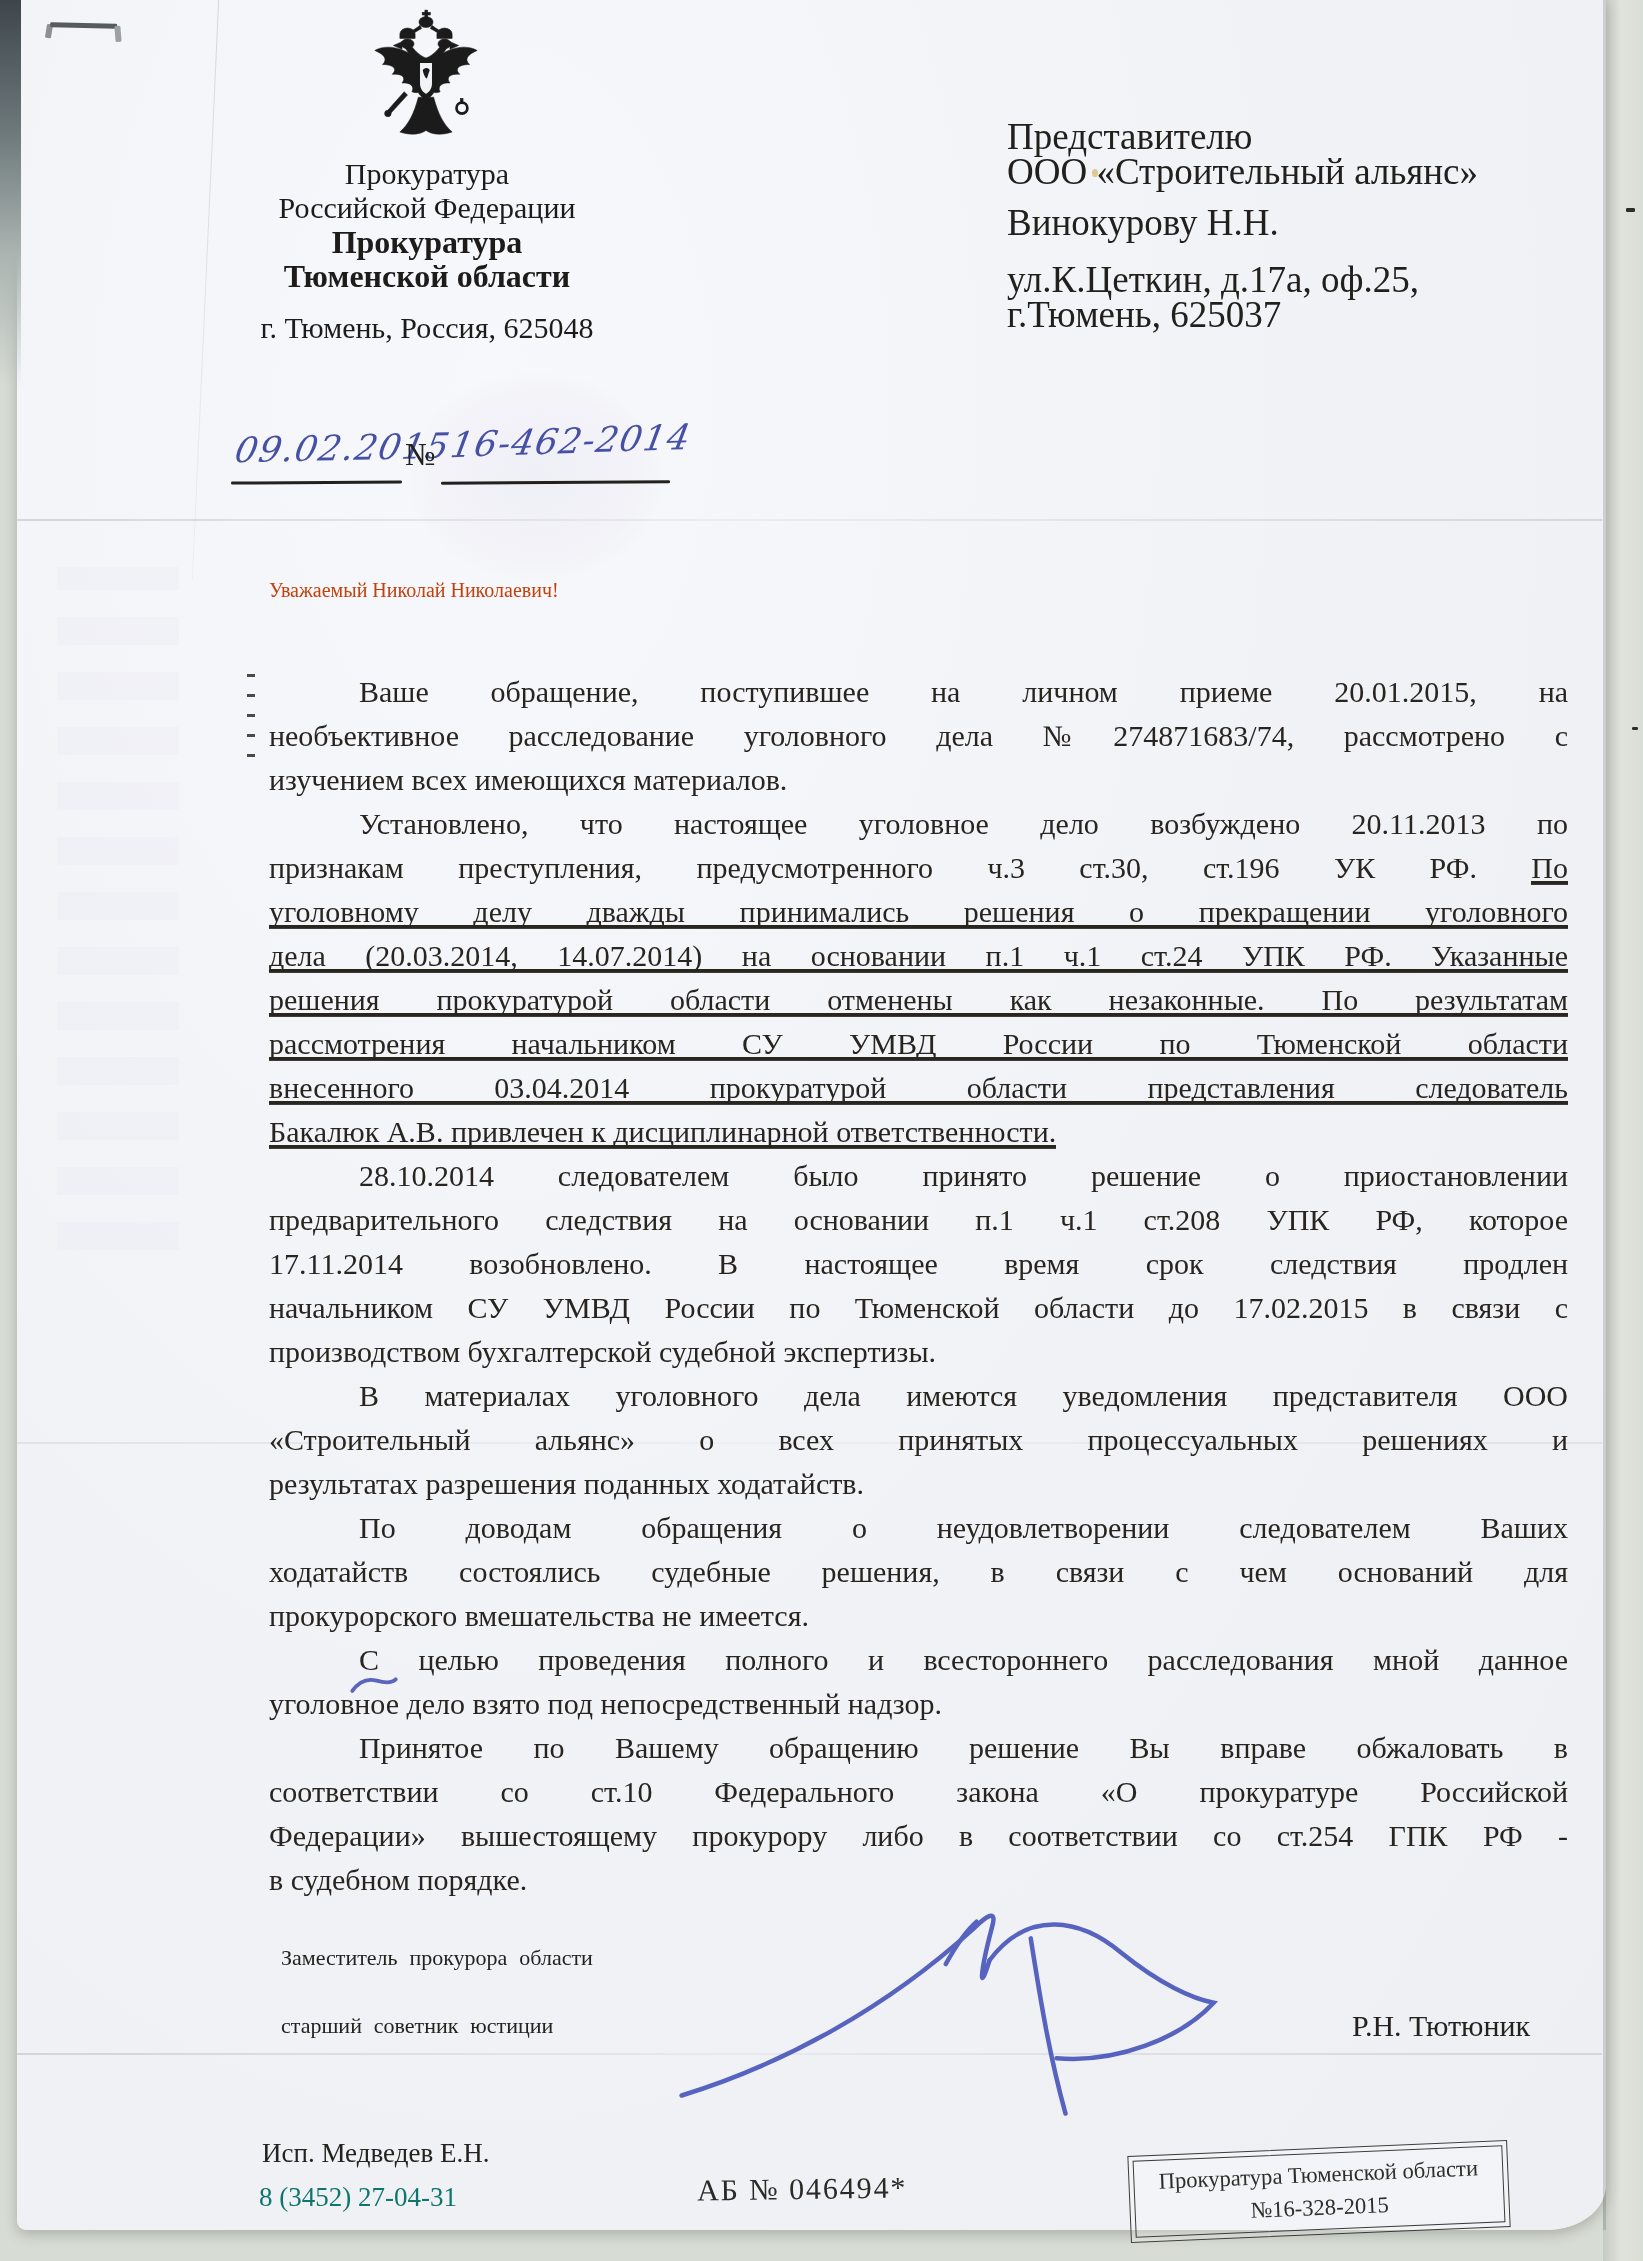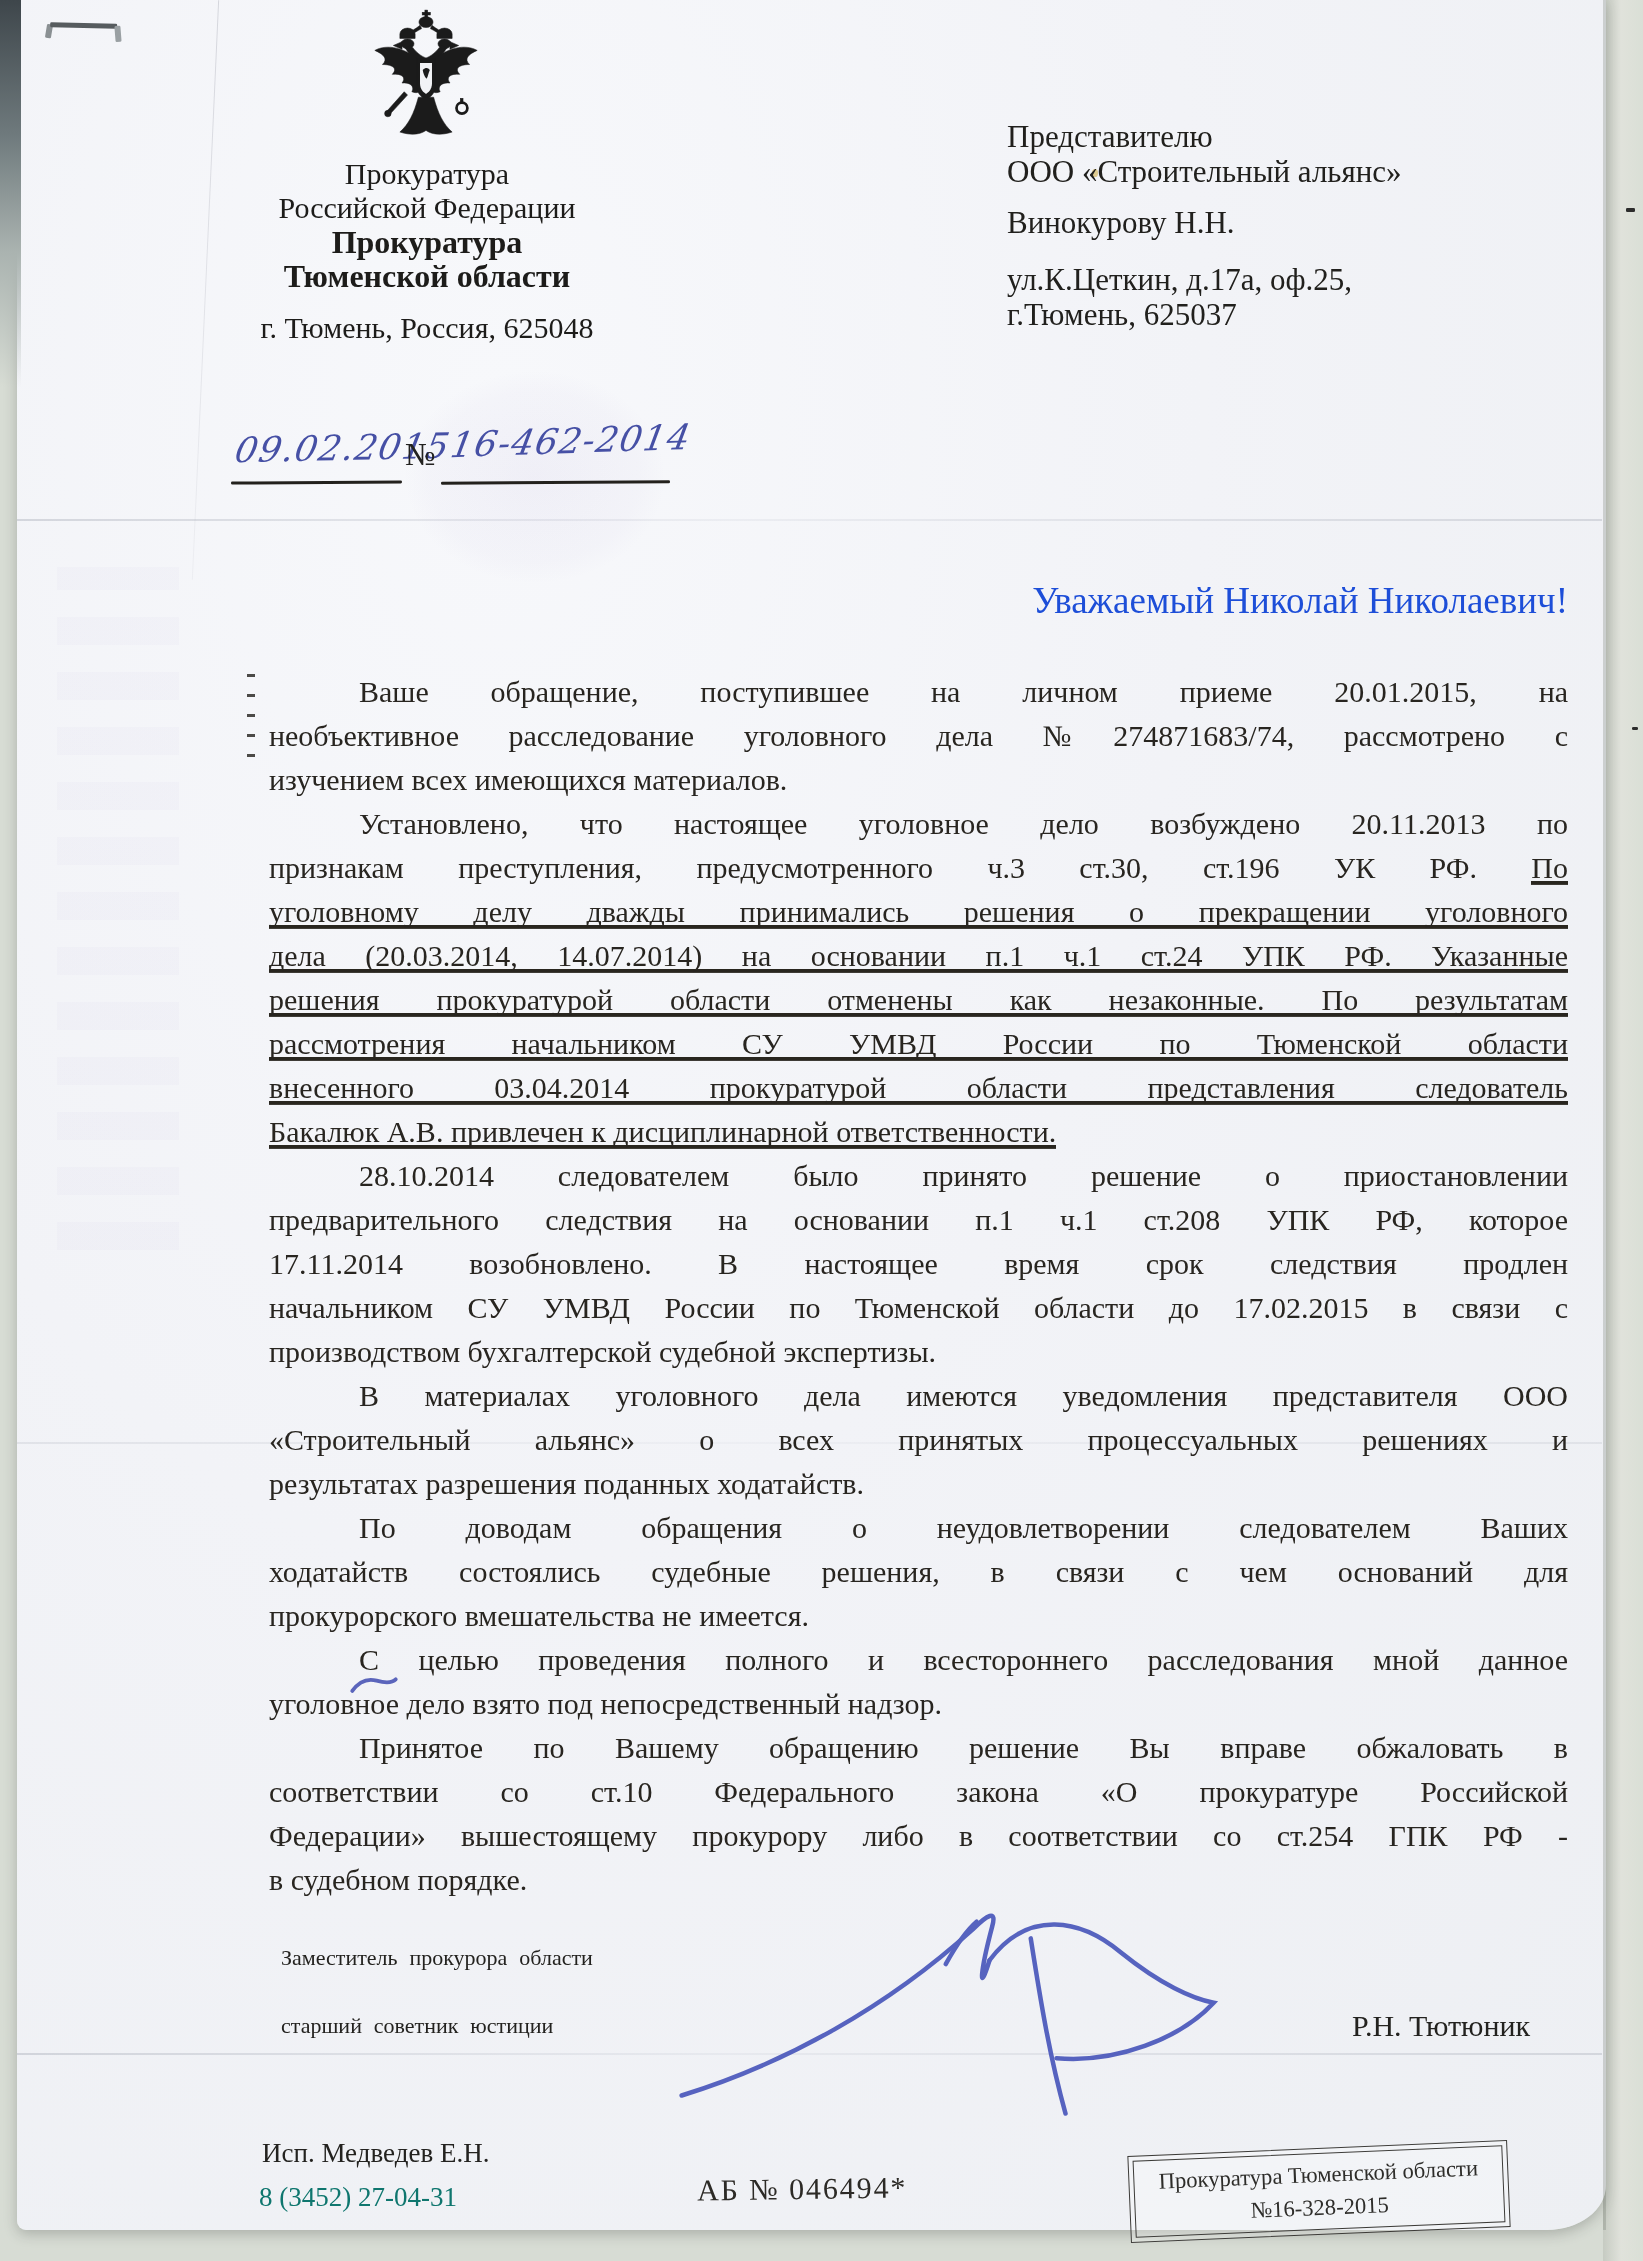--- a/index.html
+++ b/index.html
@@ -36,34 +36,34 @@
   .staple{position:absolute;left:46px;top:22px;width:75px;height:19.3px;transform:rotate(1.5deg);}
   .staple .bar{position:absolute;left:3.9px;top:1.3px;width:67px;height:4.5px;background:#565b5e;border-radius:1.3px;}
   .staple .leg-l{position:absolute;left:0;top:2.6px;width:5.8px;height:14px;background:#8a9093;border-radius:1.3px;transform:rotate(8deg);}
   .staple .leg-r{position:absolute;right:0;top:2.6px;width:5.8px;height:15.5px;background:#9aa0a3;border-radius:1.3px;transform:rotate(-6deg);}
   
   .eagle{position:absolute;left:366px;top:9px;}
   .lh{position:absolute;left:213px;top:157px;width:428px;text-align:center;
       font-size:30px;line-height:34px;color:#1d1c1a;}
   .lh .b{font-weight:bold;font-size:32px;}
   .lh .addr{display:block;margin-top:17px;font-size:30px;line-height:36px;}
-  .recipient{position:absolute;left:1007px;top:119px;width:528px;font-size:31px;line-height:35px;color:#21201d;}
+  .recipient{position:absolute;left:1007px;top:119px;width:528px;font-size:37px;line-height:35px;color:#21201d;}
   .recipient .gap1{margin-top:16px;}
   .recipient .gap2{margin-top:22px;}
   .recipient div{white-space:nowrap;}
   
   .hand{position:absolute;font-family:"DejaVu Serif",serif;font-style:italic;color:#4650a5;
         letter-spacing:1.3px;white-space:nowrap;}
   .hand.date{left:236px;top:428px;font-size:35px;transform:skewX(-12deg) rotate(-1.2deg);}
   .hand.num{left:452px;top:421px;font-size:35px;transform:skewX(-12deg) rotate(-2deg);}
   .no-sign{position:absolute;left:405px;top:436px;font-size:32px;color:#232220;}
   .hand-underline{position:absolute;height:3.2px;background:#23211d;border-radius:1.3px;}
   
-  .salutation{position:absolute;left:269px;top:579px;width:1299px;text-align:right;
-              font-size:37px;color:#1d4ed8;}
+  .salutation{position:absolute;left:269px;top:579px;width:1299px;text-align:left;
+              font-size:20px;color:#c2410c;}
   .body-text{position:absolute;left:269px;top:670px;width:1299px;font-size:30px;color:#282520;}
   .body-text .line{line-height:44px;text-align:justify;text-align-last:justify;white-space:normal;}
   .body-text .line.last{text-align-last:left;}
   .body-text .line.first{text-indent:90px;}
   .u{background:linear-gradient(#29261f,#29261f) left 0 bottom 1.3px / 100% 3.9px no-repeat;
      padding-bottom:2.6px;}
   .blue-tick{position:absolute;left:348px;top:1673px;}
   
   .sig-label{position:absolute;left:262px;font-size:22px;color:#23221f;word-spacing:6.4px;white-space:nowrap;margin-left:19px;}
   .signer{position:absolute;left:1352px;top:2009px;font-size:30px;color:#23221f;white-space:nowrap;}

